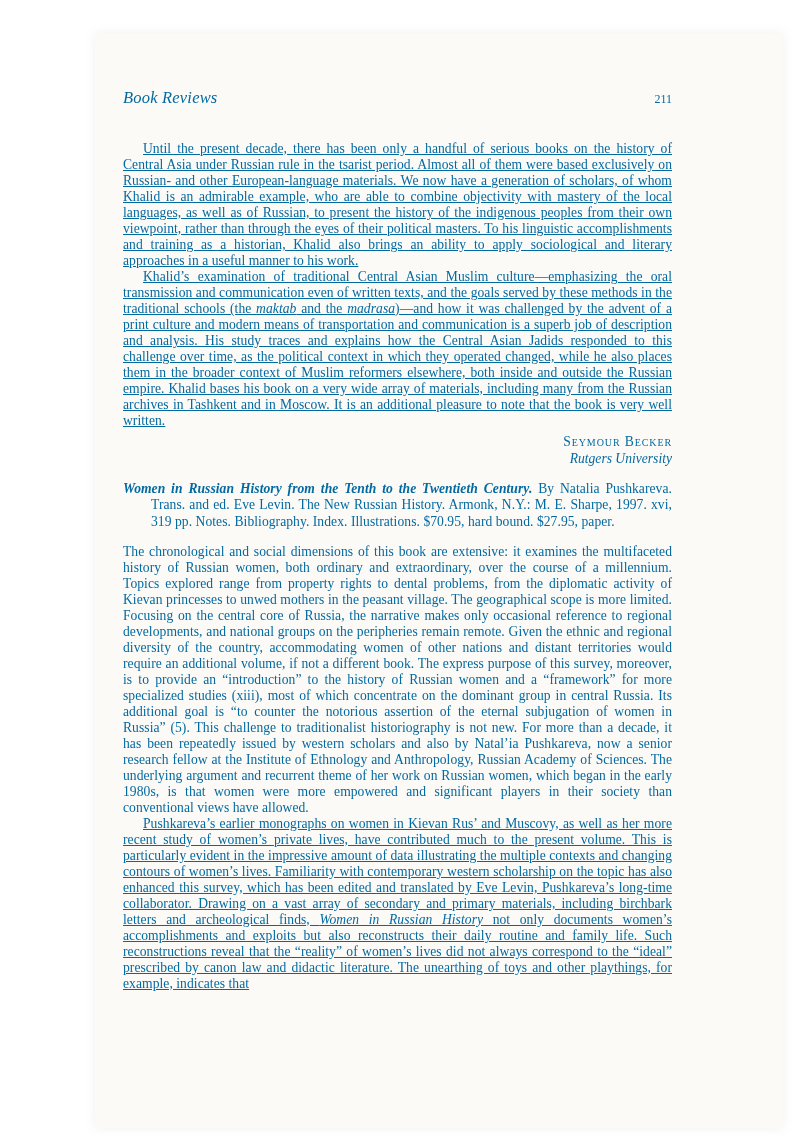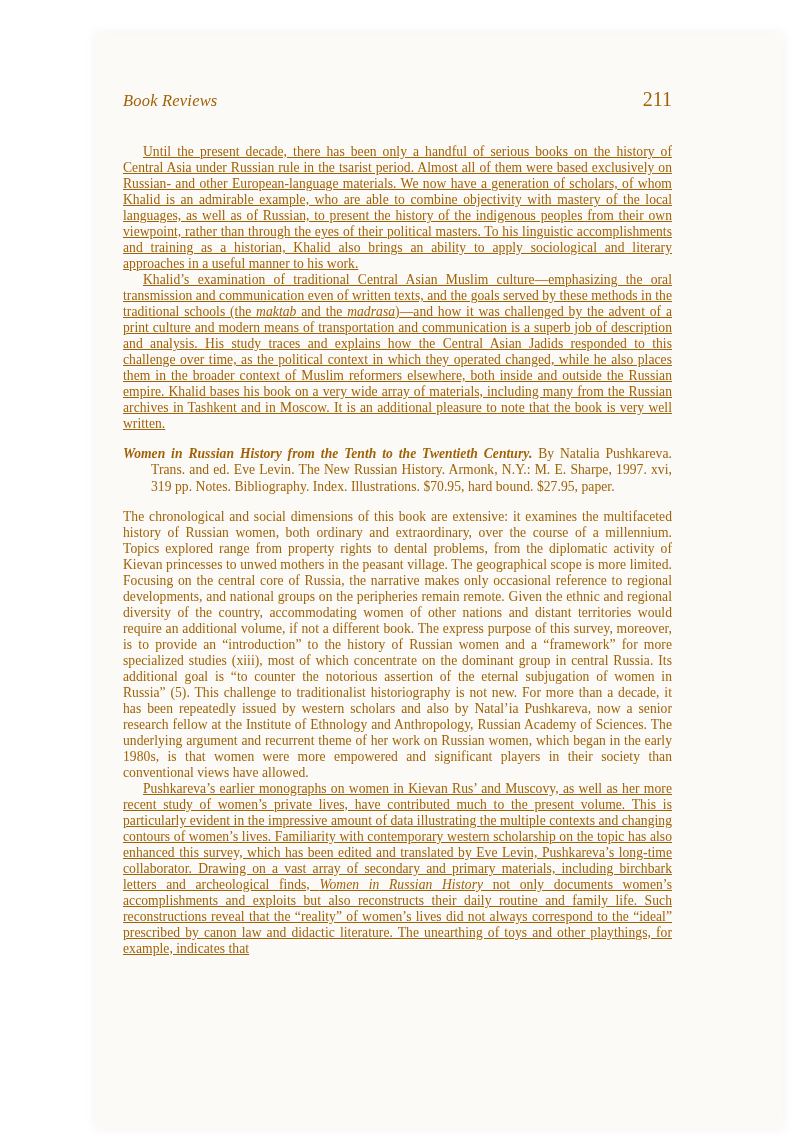--- a/index.html
+++ b/index.html
@@ -23,35 +23,35 @@
     top: 33px;
     width: 688px;
     height: 1095px;
     background: #fbfaf7;
     box-shadow: 0 0 10px rgba(120,115,100,0.10);
   }
   .content {
     margin-left: 28px;
     padding-top: 55px;
     width: 549px;
-    color: #a16207;
+    color: #0369a1;
   }
   .running-header {
     display: flex;
     justify-content: space-between;
     align-items: baseline;
     margin-bottom: 33px;
   }
   .running-title {
     font-style: italic;
     font-size: 16.5px;
     letter-spacing: 0.2px;
   }
   .page-number {
-    font-size: 20px;
+    font-size: 12px;
   }
   .body-text p {
     margin: 0;
     font-size: 13.6px;
     line-height: 16px;
     text-align: justify;
     letter-spacing: 0.05px;
   }
   .body-text p.indented {
     text-indent: 20px;
@@ -94,20 +94,24 @@
       <div class="running-header">
         <span class="running-title">Book Reviews</span>
         <span class="page-number">211</span>
       </div>
 
       <div class="body-text">
         <p class="indented"><span>Until the present decade, there has been only a handful of serious books on the history of Central Asia under Russian rule in the tsarist period. Almost all of them were based exclusively on Russian- and other European-language materials. We now have a generation of scholars, of whom Khalid is an admirable example, who are able to combine objectivity with mastery of the local languages, as well as of Russian, to present the history of the indigenous peoples from their own viewpoint, rather than through the eyes of their political masters. To his linguistic accomplishments and training as a historian, Khalid also brings an ability to apply sociological and literary approaches in a useful manner to his work.</span></p>
         <p class="indented"><span>Khalid’s examination of traditional Central Asian Muslim culture—emphasizing the oral transmission and communication even of written texts, and the goals served by these methods in the traditional schools (the </span><span class="seg-i">maktab</span><span> and the </span><span class="seg-i">madrasa</span><span>)—and how it was challenged by the advent of a print culture and modern means of transportation and communication is a superb job of description and analysis. His study traces and explains how the Central Asian Jadids responded to this challenge over time, as the political context in which they operated changed, while he also places them in the broader context of Muslim reformers elsewhere, both inside and outside the Russian empire. Khalid bases his book on a very wide array of materials, including many from the Russian archives in Tashkent and in Moscow. It is an additional pleasure to note that the book is very well written.</span></p>
       </div>
 
+      <div class="signature">
+        <div class="sig-name">Seymour Becker</div>
+        <div class="sig-affil">Rutgers University</div>
+      </div>
 
       <p class="citation"><span class="seg-bi">Women in Russian History from the Tenth to the Twentieth Century.</span><span> By Natalia Pushkareva. Trans. and ed. Eve Levin. The New Russian History. Armonk, N.Y.: M. E. Sharpe, 1997. xvi, 319 pp. Notes. Bibliography. Index. Illustrations. $70.95, hard bound. $27.95, paper.</span></p>
 
       <div class="body-text review-body">
         <p><span>The chronological and social dimensions of this book are extensive: it examines the multifaceted history of Russian women, both ordinary and extraordinary, over the course of a millennium. Topics explored range from property rights to dental problems, from the diplomatic activity of Kievan princesses to unwed mothers in the peasant village. The geographical scope is more limited. Focusing on the central core of Russia, the narrative makes only occasional reference to regional developments, and national groups on the peripheries remain remote. Given the ethnic and regional diversity of the country, accommodating women of other nations and distant territories would require an additional volume, if not a different book. The express purpose of this survey, moreover, is to provide an “introduction” to the history of Russian women and a “framework” for more specialized studies (xiii), most of which concentrate on the dominant group in central Russia. Its additional goal is “to counter the notorious assertion of the eternal subjugation of women in Russia” (5). This challenge to traditionalist historiography is not new. For more than a decade, it has been repeatedly issued by western scholars and also by Natal’ia Pushkareva, now a senior research fellow at the Institute of Ethnology and Anthropology, Russian Academy of Sciences. The underlying argument and recurrent theme of her work on Russian women, which began in the early 1980s, is that women were more empowered and significant players in their society than conventional views have allowed.</span></p>
         <p class="indented"><span>Pushkareva’s earlier monographs on women in Kievan Rus’ and Muscovy, as well as her more recent study of women’s private lives, have contributed much to the present volume. This is particularly evident in the impressive amount of data illustrating the multiple contexts and changing contours of women’s lives. Familiarity with contemporary western scholarship on the topic has also enhanced this survey, which has been edited and translated by Eve Levin, Pushkareva’s long-time collaborator. Drawing on a vast array of secondary and primary materials, including birchbark letters and archeological finds, </span><span class="seg-i">Women in Russian History</span><span> not only documents women’s accomplishments and exploits but also reconstructs their daily routine and family life. Such reconstructions reveal that the “reality” of women’s lives did not always correspond to the “ideal” prescribed by canon law and didactic literature. The unearthing of toys and other playthings, for example, indicates that</span></p>
       </div>
 
     </div>
   </div>

